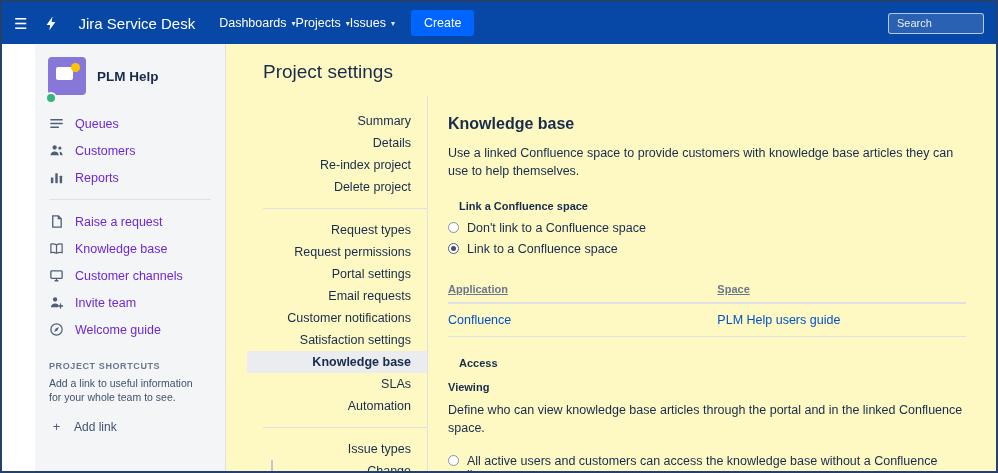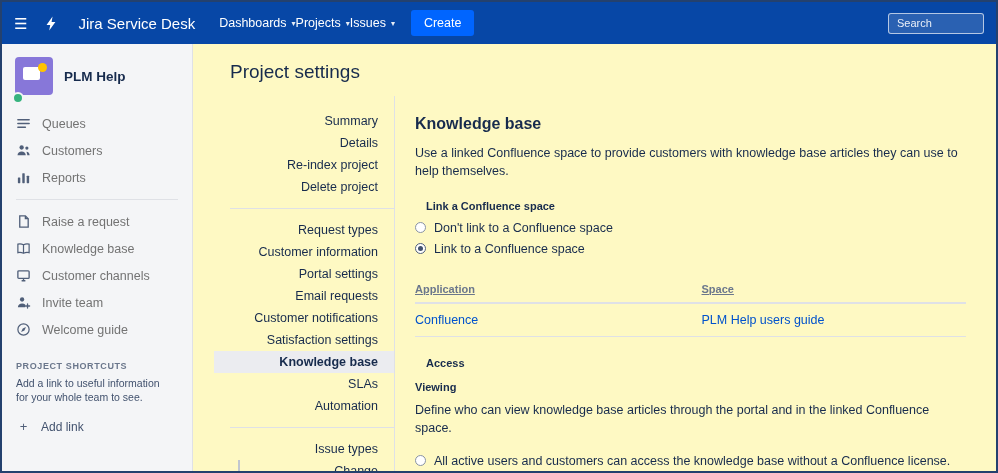--- a/index.html
+++ b/index.html
@@ -37,42 +37,42 @@
   .search-input {
     width: 96px; height: 21px;
     background: rgba(255,255,255,0.14);
     border: 1px solid rgba(255,255,255,0.65);
     border-radius: 3px; color: #fff;
     font-family: inherit; font-size: 11px; padding: 0 8px;
   }
   .search-input::placeholder { color: rgba(255,255,255,0.9); }
 
   
-  .app-body { flex: 1; display: flex; min-height: 0; }
+  .app-body { flex: 1; display: flex; min-height: 0; padding-left: 33px; }
 
   
   .sidebar {
     width: 191px; flex: none;
     background: #F4F5F7;
     border-right: 1px solid #DFE1E6;
     overflow: hidden;
   }
   .project-header { display: flex; align-items: center; gap: 11px; padding: 13px 12px 15px 13px; }
   .avatar { width: 38px; height: 38px; border-radius: 4px; background: #8777D9; position: relative; flex: none; }
   .avatar .glyph-a { position: absolute; left: 8px; top: 10px; width: 17px; height: 13px; background: #fff; border-radius: 2px; }
   .avatar .glyph-b { position: absolute; right: 6px; top: 6px; width: 9px; height: 9px; border-radius: 50%; background: #FFC400; }
   .avatar-badge {
     position: absolute; left: -3px; bottom: -9px;
     width: 12px; height: 12px; border-radius: 50%;
     background: #36B37E; border: 2px solid #F4F5F7;
   }
   .project-name { font-size: 13.5px; font-weight: 700; color: #172B4D; }
   .side-item {
     display: flex; align-items: center; gap: 11px;
-    padding: 6px 14px; font-size: 12.5px; color: #737373; cursor: pointer;
+    padding: 6px 14px; font-size: 12.5px; color: #6d28d9; cursor: pointer;
   }
   .side-item svg { flex: none; display: block; }
   .side-divider { border-top: 1px solid #DFE1E6; margin: 8px 14px; }
   .shortcuts-header {
     padding: 18px 14px 3px; font-size: 9px; font-weight: 700;
     letter-spacing: .6px; color: #6B778C;
   }
   .shortcuts-desc { padding: 2px 14px; font-size: 10.5px; line-height: 1.35; color: #42526E; max-width: 180px; }
   .add-link { display: flex; align-items: center; gap: 10px; padding: 13px 14px; font-size: 12px; color: #42526E; cursor: pointer; }
   .add-link .plus { font-size: 13px; color: #505F79; width: 15px; text-align: center; }
@@ -267,21 +267,21 @@
         <nav class="settings-nav">
           <ul>
             <li>Summary</li>
             <li>Details</li>
             <li>Re-index project</li>
             <li>Delete project</li>
           </ul>
           <div class="nav-group-divider"></div>
           <ul>
             <li>Request types</li>
-            <li>Customer information</li>
+            <li>Request permissions</li>
             <li>Portal settings</li>
             <li>Email requests</li>
             <li>Customer notifications</li>
             <li>Satisfaction settings</li>
             <li class="selected">Knowledge base</li>
             <li>SLAs</li>
             <li>Automation</li>
           </ul>
           <div class="nav-group-divider"></div>
           <ul>

